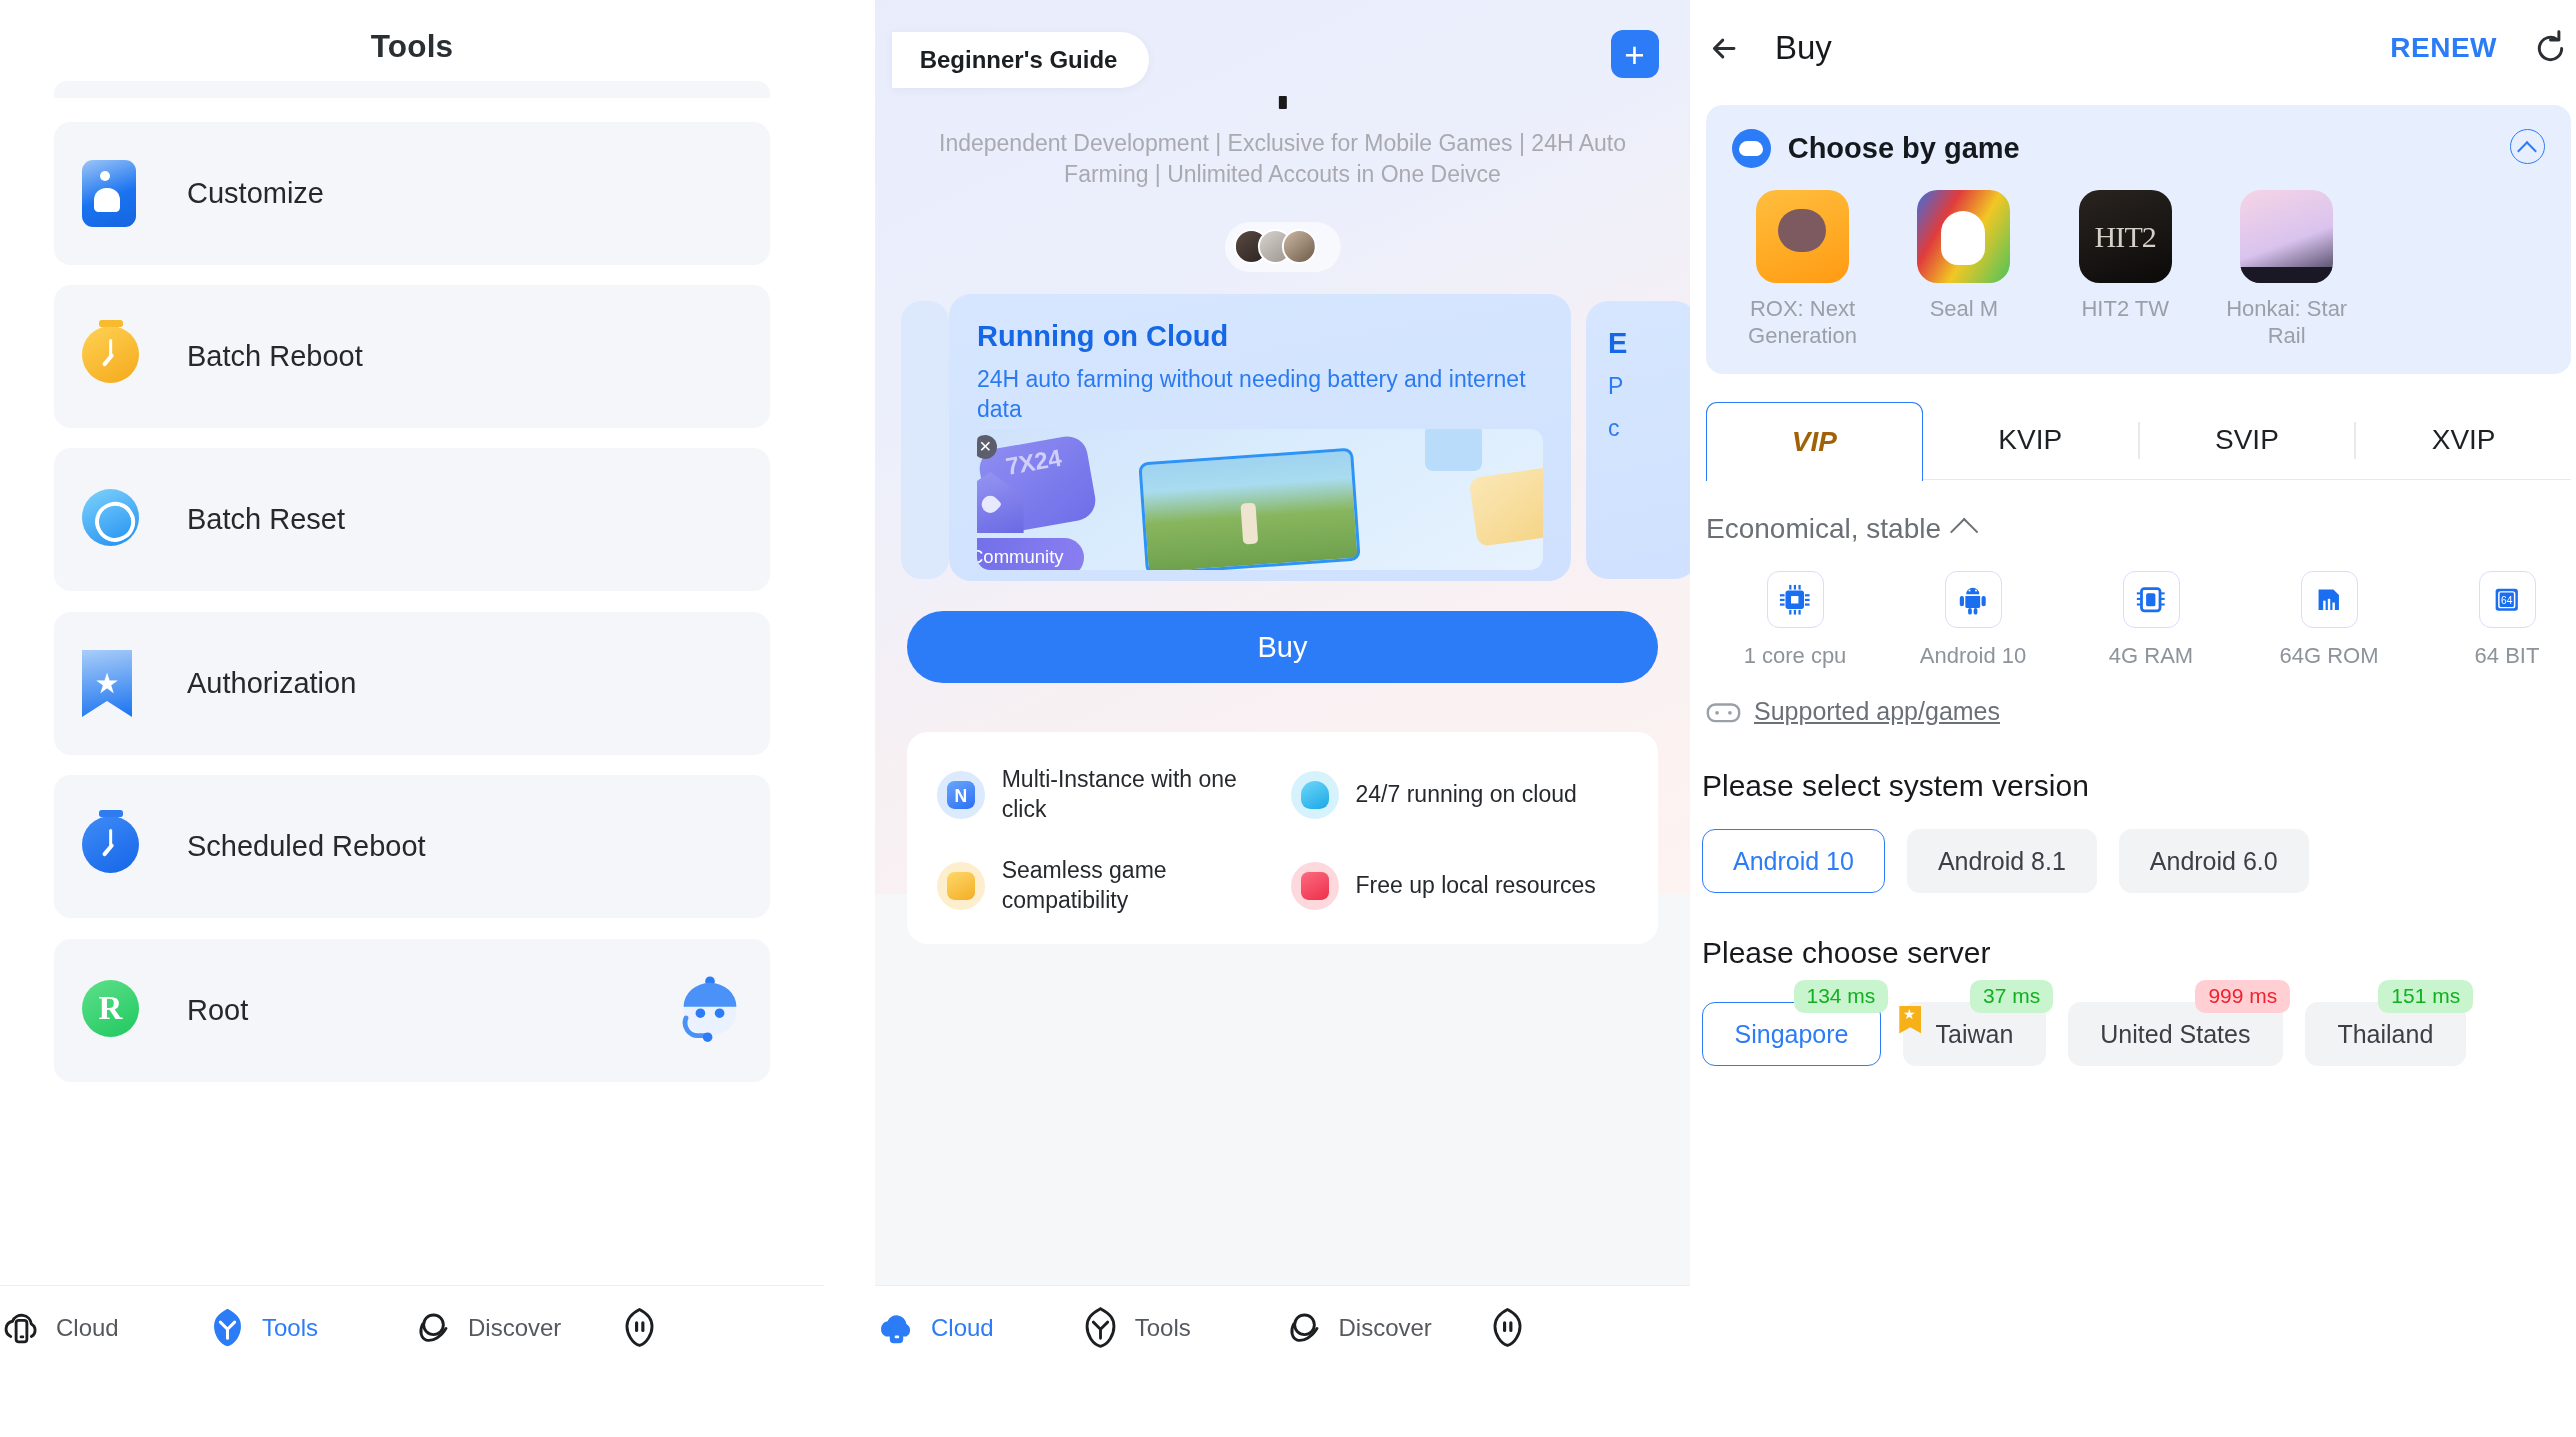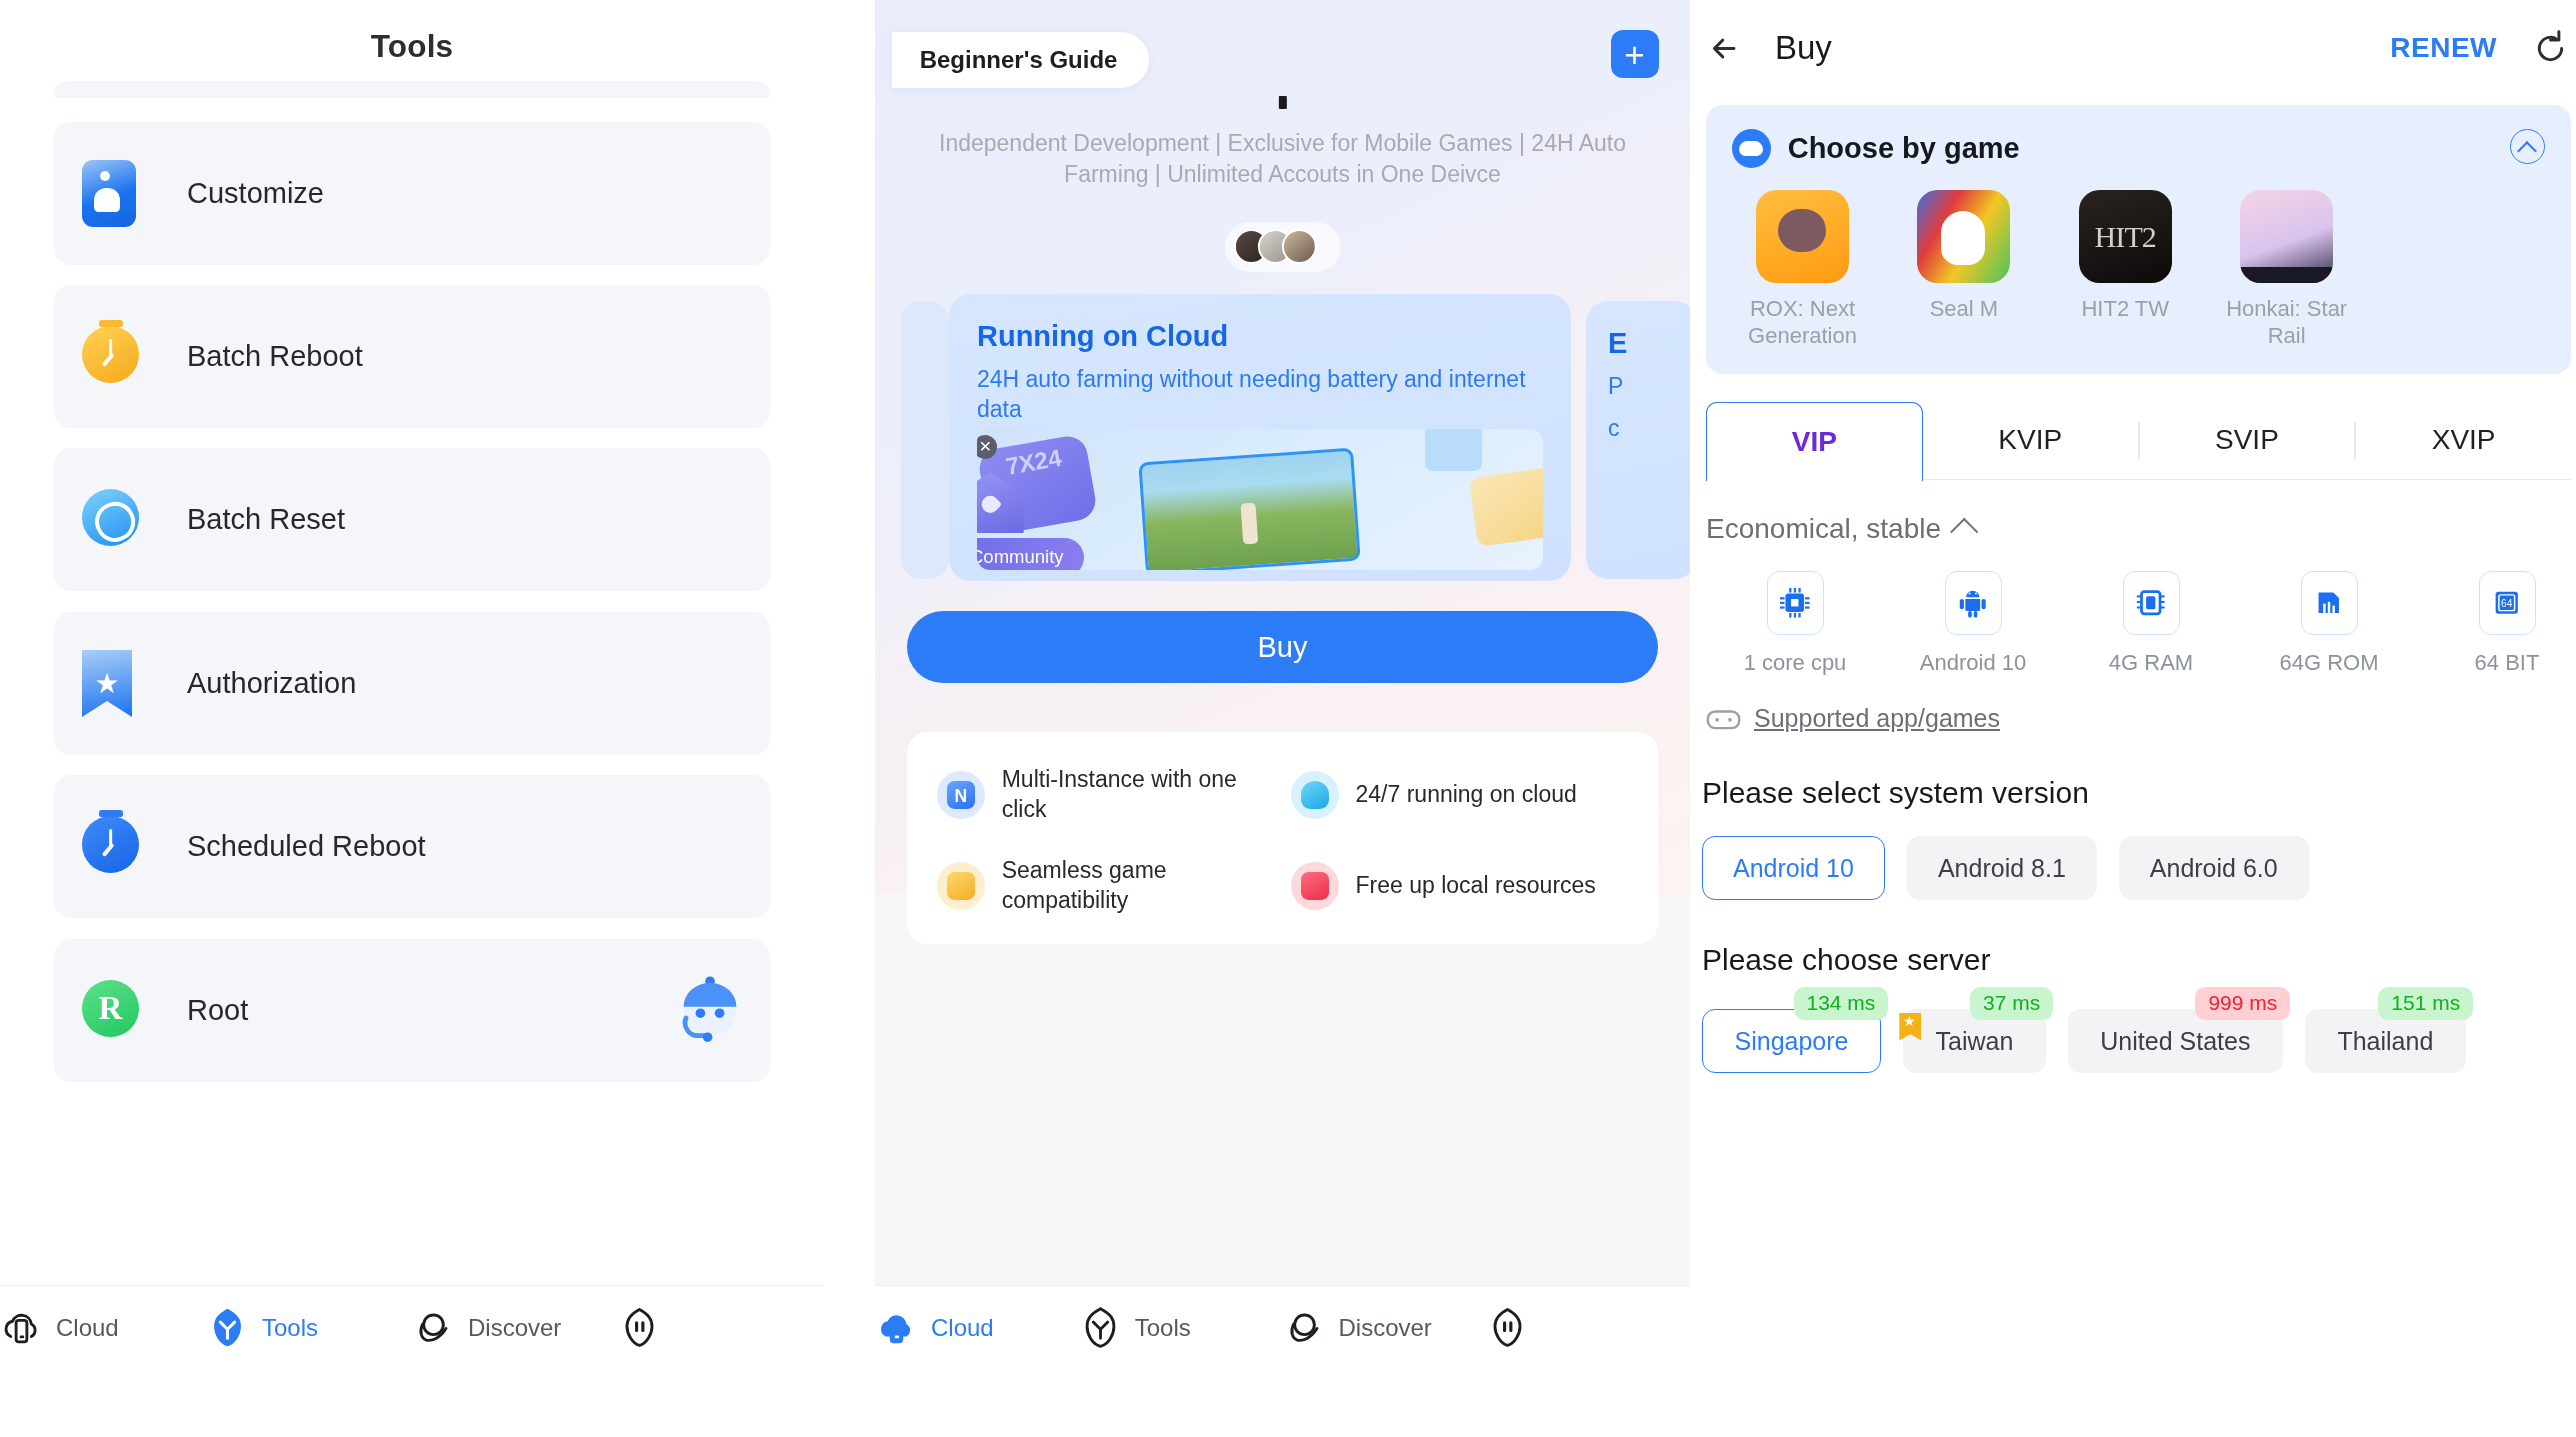--- a/index.html
+++ b/index.html
@@ -246,34 +246,34 @@
 
   .vip-tabs {
     display:flex; margin:28px 48px 0 50px; height:78px; align-items:stretch;
     border-bottom:1.9px solid #e7e9ec;
   }
   .vip-tab {
     flex:1; display:flex;align-items:center;justify-content:center;
     font-size:28px; color:#1d2024; position:relative;
   }
   .vip-tab.active {
-    color:#6d28d9; font-weight:700;
+    color:#a16207; font-weight:700;
     border:1.9px solid #2b7cf6; border-radius:11px 11px 0 0; border-bottom:none;
-    background:#fff; margin-bottom:-1.9px;
+    background:#fff; margin-bottom:-1.9px;font-style:italic;
   }
   .vip-div { width:1.9px; background:#e7e9ec; margin:20.4px 0; }
 
   .econ-row { display:flex; align-items:center; gap:13px; margin:33px 0 0 50px; }
   .econ-label { font-size:28px; color:#6b7076; }
   .econ-chev { width:20.4px;height:20.4px; border-left:2.8px solid #6b7076; border-top:2.8px solid #6b7076; transform:rotate(45deg); margin-top:7.4px;}
 
   .spec-row { display:flex; gap:0; margin:26px 0 0 50px; }
   .spec-item { width:178px; flex:0 0 178px; text-align:center; }
   .spec-box {
-    width:57px;height:64px;border-radius:12px;border:1.9px solid #cfe1fd; background:#fff;
+    width:57px;height:57px;border-radius:12px;border:1.9px solid #cfe1fd; background:#fff;
     margin:0 auto; display:flex;align-items:center;justify-content:center; position:relative;
   }
   .spec-glyph { width:31.5px;height:31.5px; }
   .spec-label { margin-top:15px; font-size:22px; color:#8d939a; }
 
   .support-row { display:flex; align-items:center; gap:13px; margin:28px 0 0 50px; }
   .support-txt { font-size:25px; color:#6b7076; text-decoration:underline; }
 
   .sec-title { font-size:30px; color:#17191c; margin:43px 0 0 46px; }
   .chip-row { display:flex; gap:22px; margin:26px 0 0 46px; }

